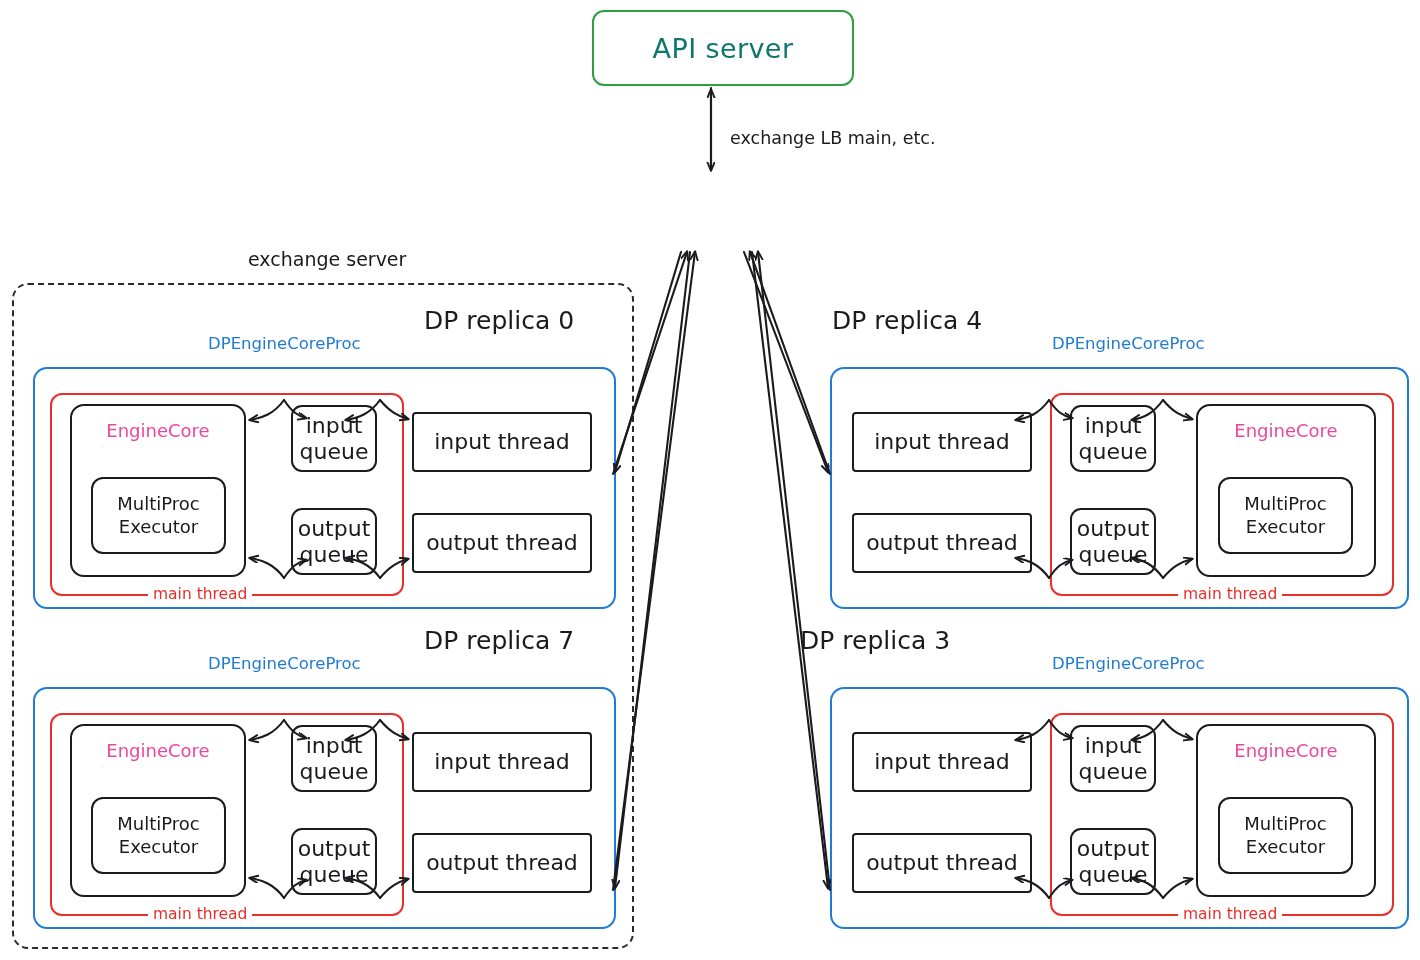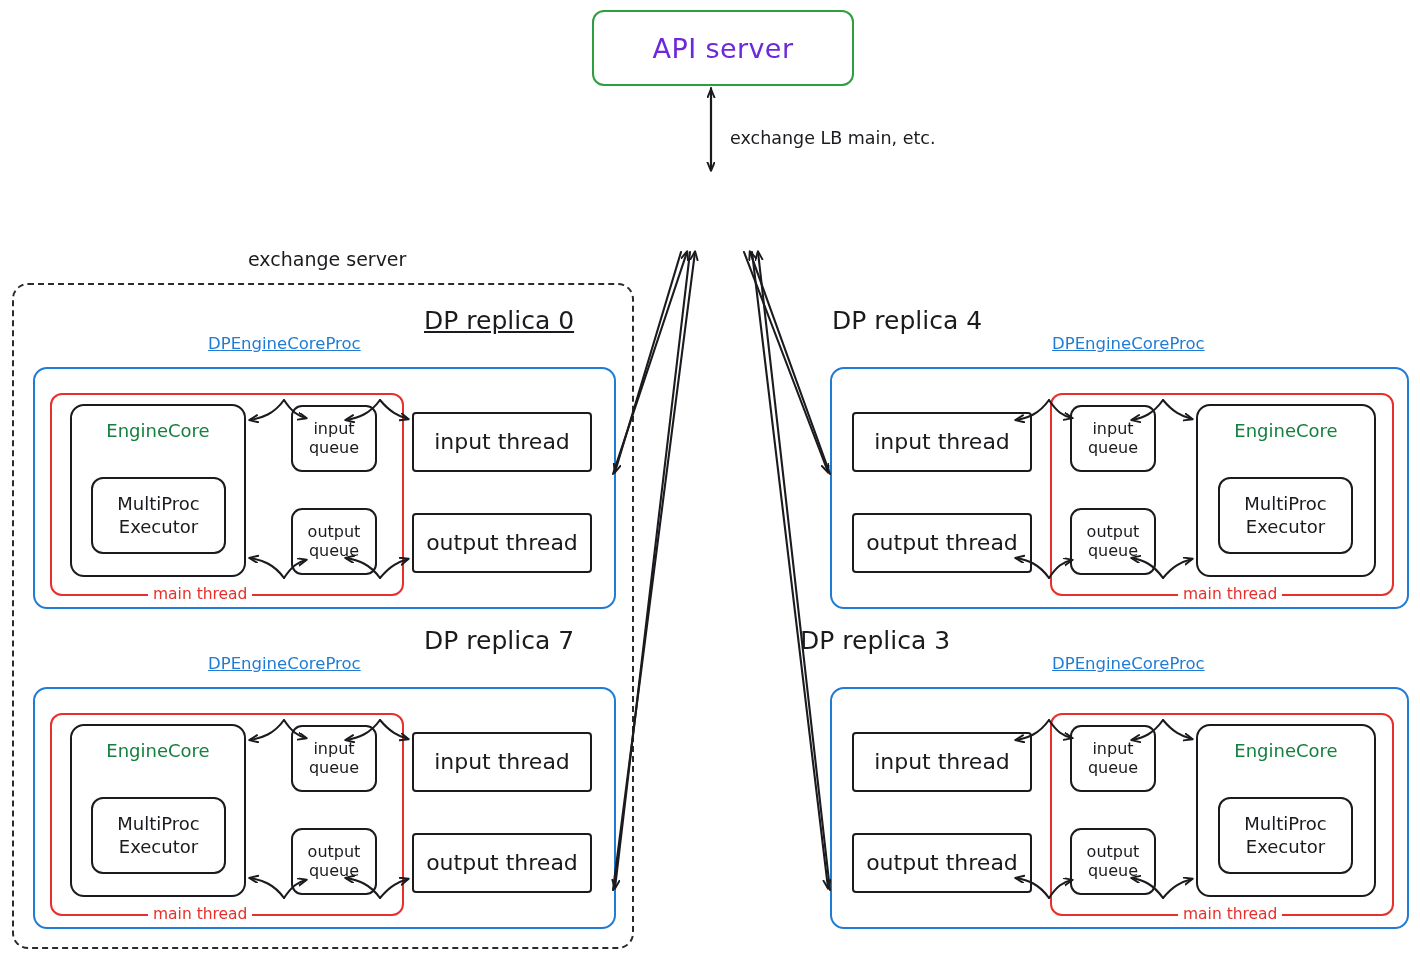--- a/index.html
+++ b/index.html
@@ -5,47 +5,47 @@
   html,body{margin:0;padding:0;background:#ffffff;}
   body{width:1420px;height:960px;font-family:"DejaVu Sans",sans-serif;}
   #stage{position:relative;width:1420px;height:960px;overflow:hidden;background:#fff;}
 
   .lbl{position:absolute;color:#1b1b1f;white-space:nowrap;
        font-family:"DejaVu Sans",sans-serif;}
 
   
   .topbox{position:absolute;border-radius:12px;background:#fff;
           display:flex;align-items:center;justify-content:center;}
-  .topbox span{font-size:27px;letter-spacing:.4px;color:#6d28d9;}
+  .topbox span{font-size:27px;letter-spacing:.4px;color:#0f766e;}
   #api-server{left:592px;top:10px;width:258px;height:72px;border:2.6px solid #2e9e3e;}
   #dp-coordinator{left:592px;top:175px;width:258px;height:70px;border:2.6px solid #f0a030;}
 
   #lb-label{left:730px;top:128px;font-size:17.5px;}
 
   
   #headless-box{position:absolute;left:12px;top:283px;width:618px;height:662px;
                 border:2px dashed #2b2b2b;border-radius:16px;background:transparent;}
   #headless-label{left:248px;top:248px;font-size:19px;}
 
   
   .replica{position:absolute;}
   .replica-title{position:absolute;font-size:25px;color:#1b1b1f;white-space:nowrap;}
-  .proc-label{position:absolute;font-size:16.5px;color:#1f7bd4;white-space:nowrap;text-decoration:underline;}
+  .proc-label{position:absolute;font-size:16.5px;color:#1f7bd4;white-space:nowrap;}
   .bluebox{position:absolute;border:2.6px solid #1f7bd4;border-radius:14px;background:#fff;}
   .redbox{position:absolute;border:2.2px solid #e8302a;border-radius:12px;background:transparent;}
   .mt-label{position:absolute;font-size:15.5px;color:#e8302a;white-space:nowrap;
             background:#fff;padding:0 5px;}
 
   .node{position:absolute;border:2.4px solid #1b1b1f;border-radius:4px;background:#fff;
         display:flex;align-items:center;justify-content:center;text-align:center;
         font-size:22px;color:#1b1b1f;line-height:1.18;}
-  .node.qbox{font-size:16px;border-radius:11px;}
+  .node.qbox{font-size:22px;border-radius:11px;}
   .engine{position:absolute;border:2.4px solid #1b1b1f;border-radius:14px;background:#fff;}
   .engine-title{position:absolute;left:0;right:0;top:14px;text-align:center;
-                font-size:18px;color:#15803d;}
+                font-size:18px;color:#ec4899;}
   .mpe{position:absolute;border:2.4px solid #1b1b1f;border-radius:12px;background:#fff;
        display:flex;align-items:center;justify-content:center;text-align:center;
        font-size:18px;color:#1b1b1f;line-height:1.25;}
 
   svg.ov{position:absolute;left:0;top:0;width:1420px;height:960px;pointer-events:none;}
 </style>
 </head>
 <body>
 
 <div id="stage">
@@ -54,21 +54,21 @@
     <span>API server</span>
   </div>
 
 
   <div class="lbl" id="lb-label">exchange LB main, etc.</div>
 
   <div id="headless-box"></div>
   <div class="lbl" id="headless-label">exchange server</div>
 
   <div class="replica">
-    <div class="replica-title" style="left:424px;top:306px;text-decoration:underline;">DP replica 0</div>
+    <div class="replica-title" style="left:424px;top:306px;">DP replica 0</div>
     <div class="proc-label" style="left:208px;top:334px;">DPEngineCoreProc</div>
     <div class="bluebox" style="left:33px;top:367px;width:579px;height:238px;"></div>
     <div class="redbox" style="left:50px;top:393px;width:350px;height:199px;"></div>
     <div class="mt-label" style="left:148px;top:585px;">main thread</div>
 
     <div class="engine" style="left:70px;top:404px;width:172px;height:169px;">
       <div class="engine-title">EngineCore</div>
     </div>
     <div class="mpe" style="left:91px;top:477px;width:131px;height:73px;">
       <span><span>MultiProc</span><br><span>Executor</span></span>

